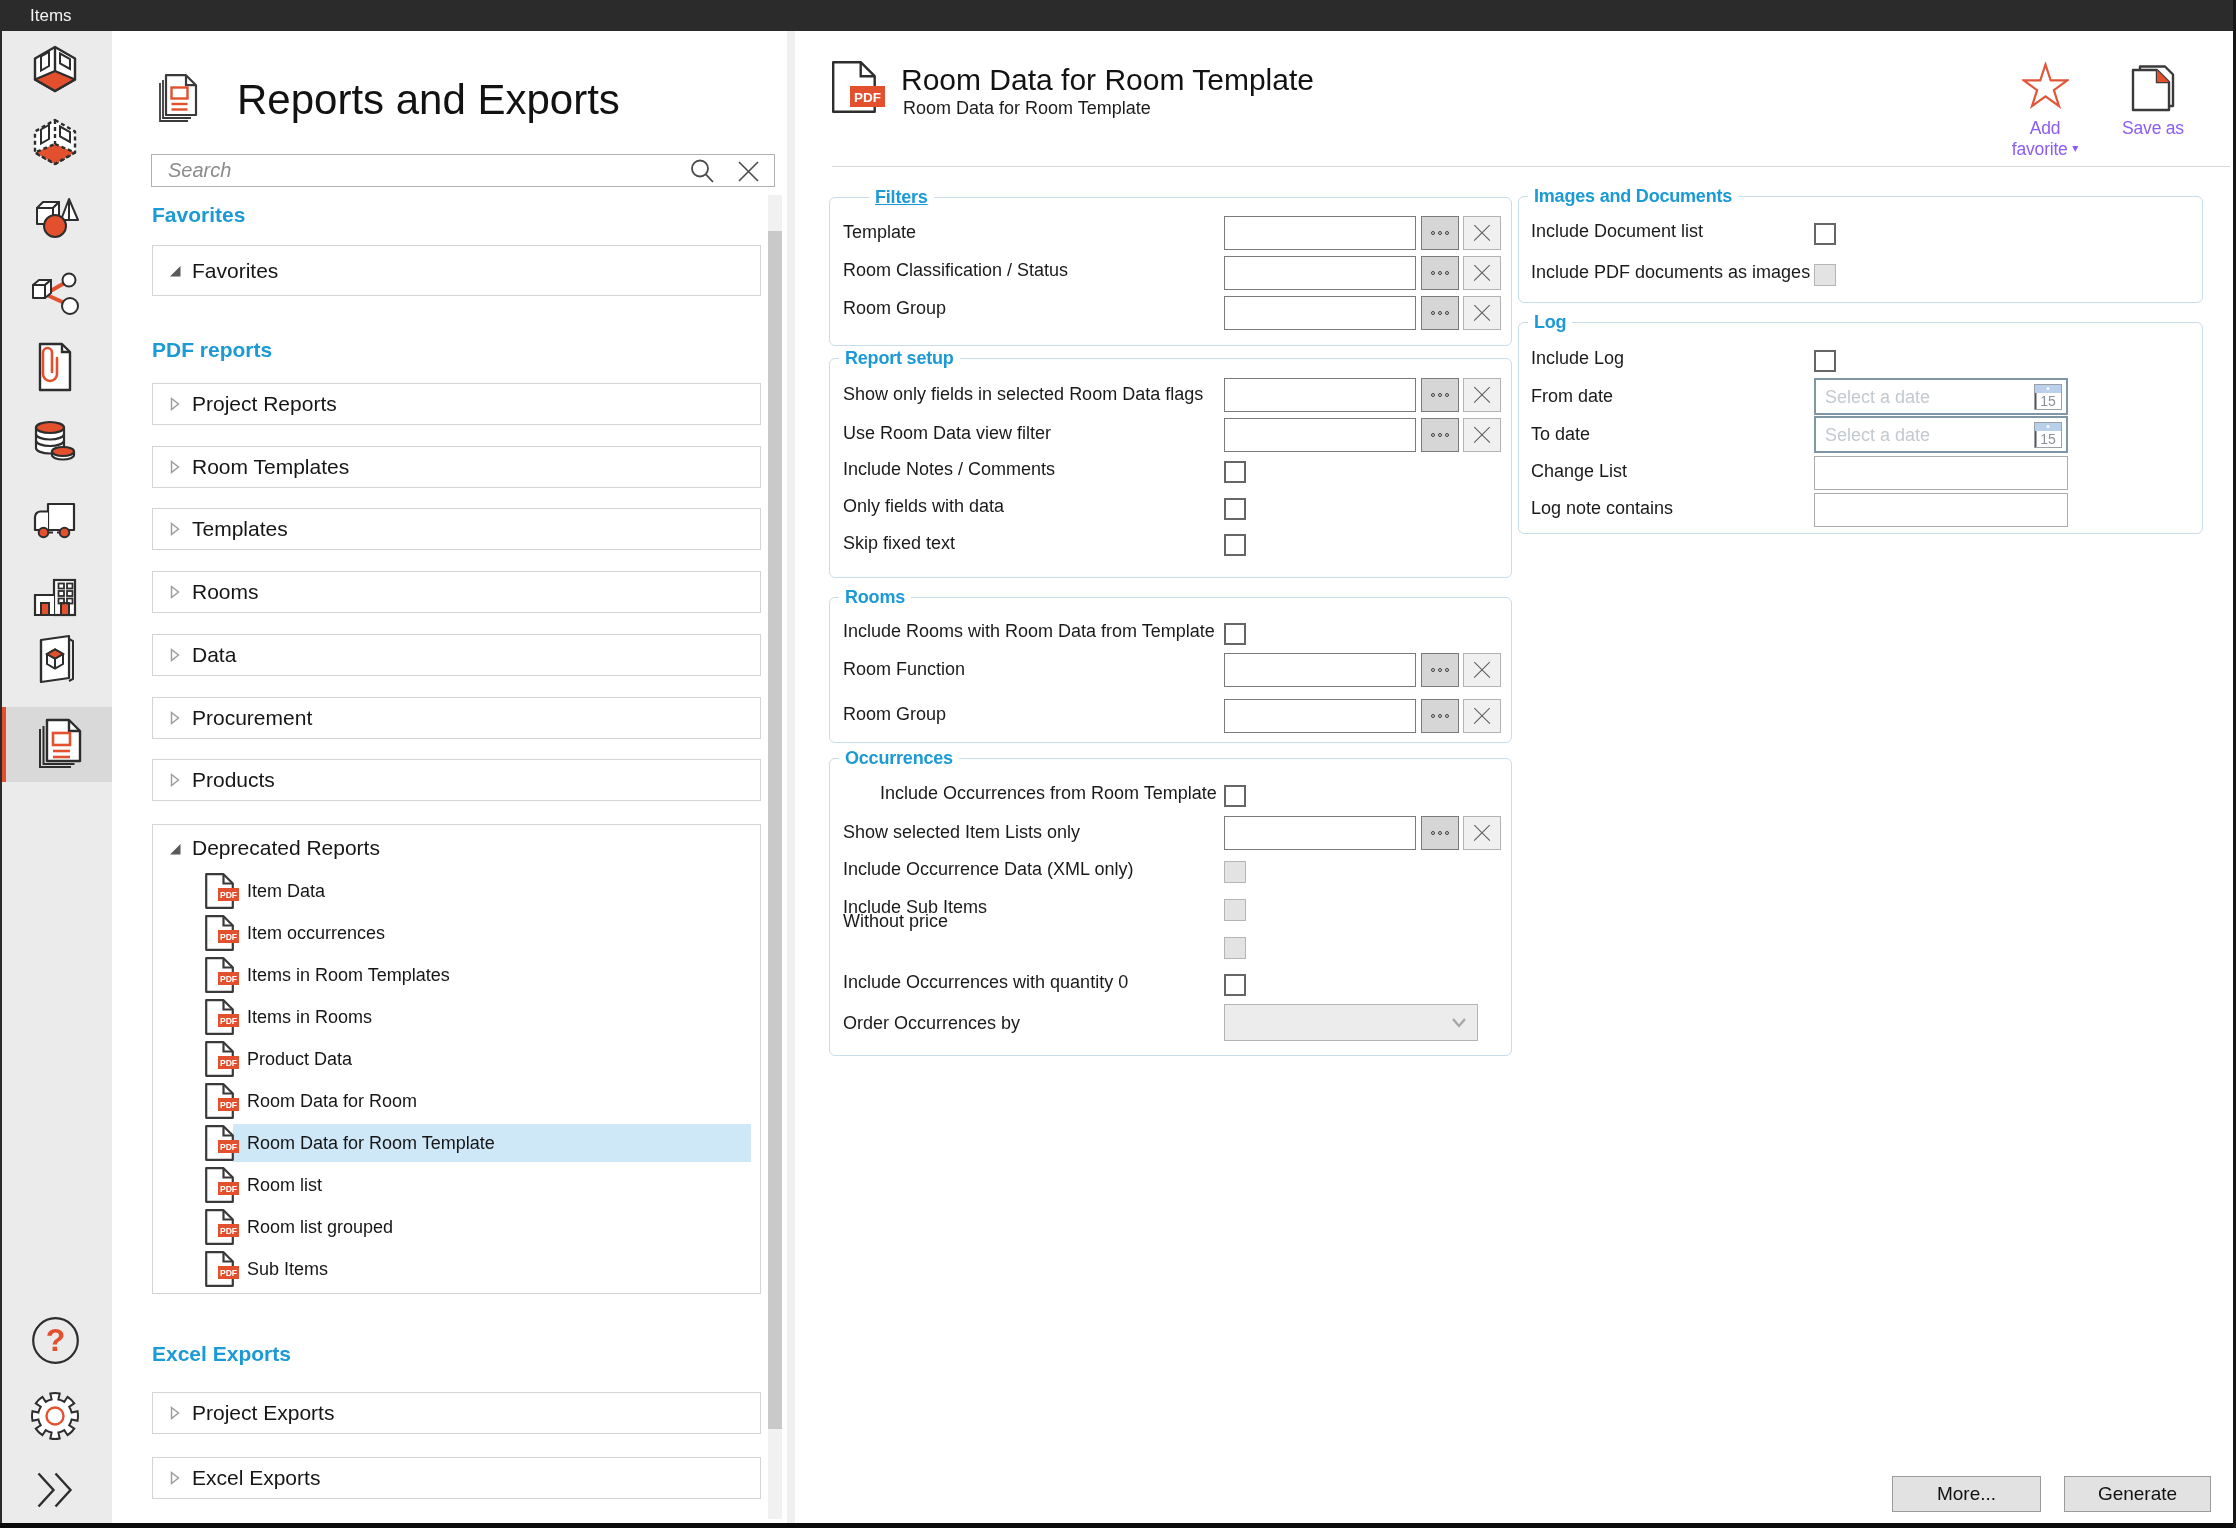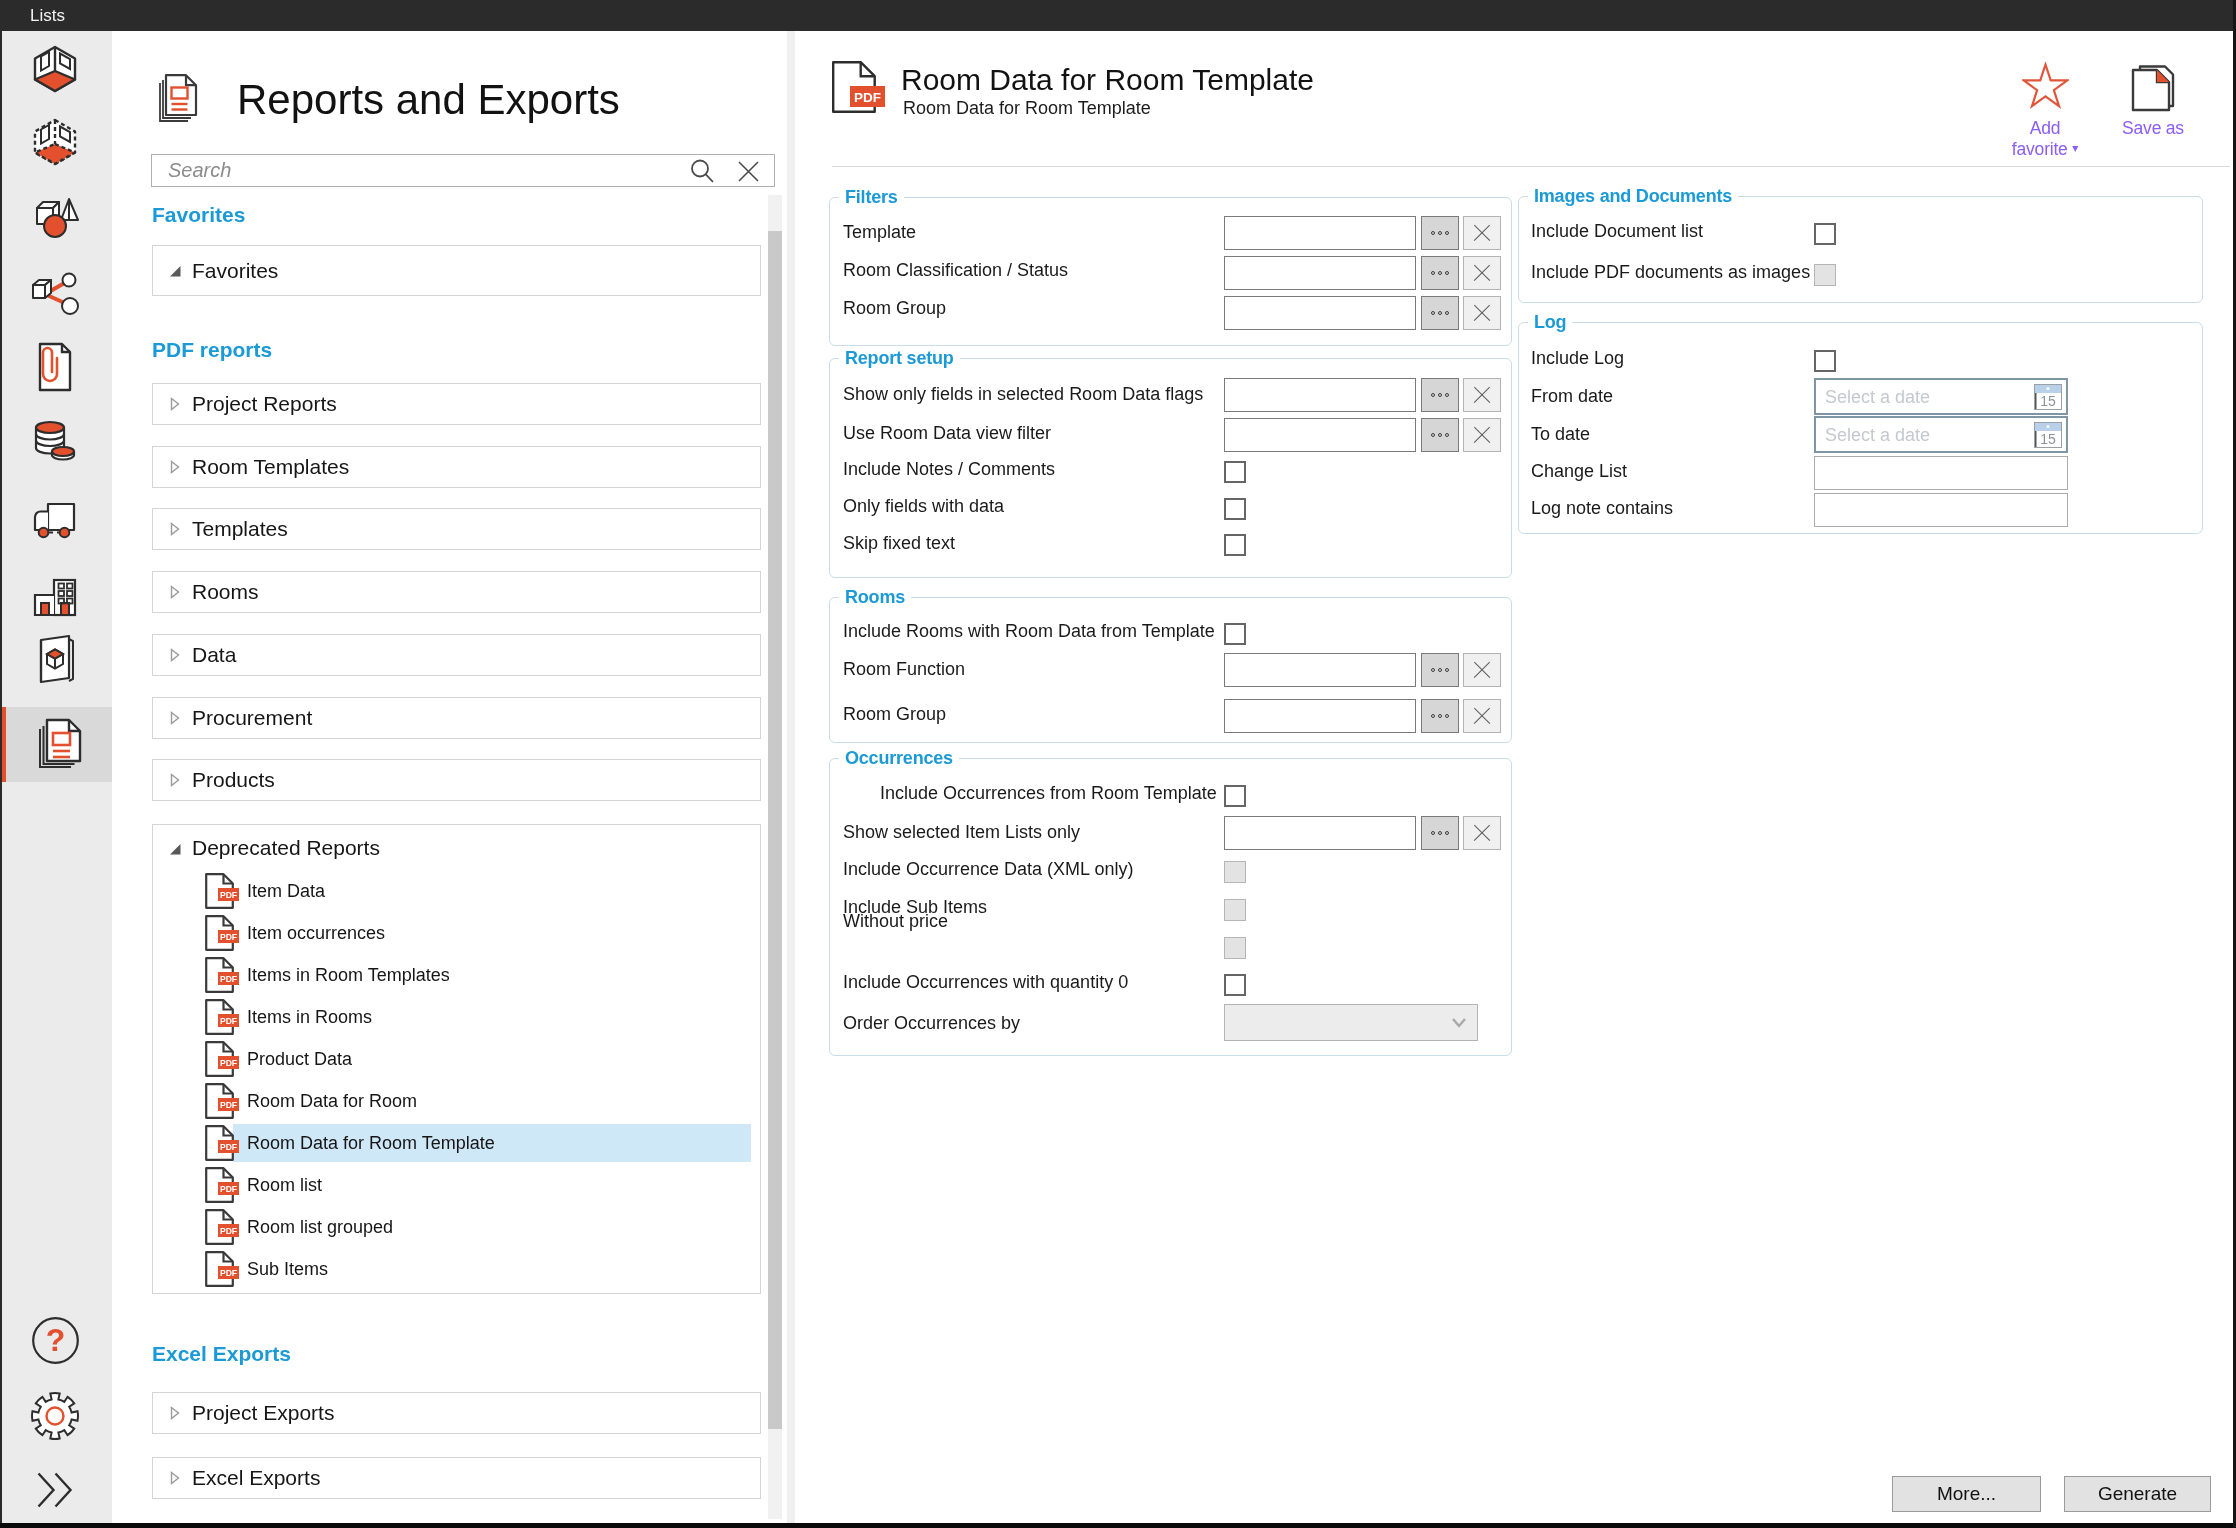--- a/index.html
+++ b/index.html
@@ -167,21 +167,21 @@
     <circle cx="23.5" cy="23.5" r="22.3" fill="none" stroke="#2d2d2d" stroke-width="2.2"></circle>
     <text x="23.5" y="33.5" text-anchor="middle" font-family="Liberation Sans" font-size="32" font-weight="bold" fill="#e2502e">?</text>
   </svg>
   <svg class="abs" style="left:31px; top:1392px;" width="48" height="48" viewBox="0 0 48 48">
     <path d="M19.3,1.5 A23.0,23.0 0 0 1 28.7,1.5 L27.4,7.4 A17.0,17.0 0 0 1 33.3,9.8 L36.6,4.8 A23.0,23.0 0 0 1 43.2,11.4 L38.2,14.7 A17.0,17.0 0 0 1 40.6,20.6 L46.5,19.3 A23.0,23.0 0 0 1 46.5,28.7 L40.6,27.4 A17.0,17.0 0 0 1 38.2,33.3 L43.2,36.6 A23.0,23.0 0 0 1 36.6,43.2 L33.3,38.2 A17.0,17.0 0 0 1 27.4,40.6 L28.7,46.5 A23.0,23.0 0 0 1 19.3,46.5 L20.6,40.6 A17.0,17.0 0 0 1 14.7,38.2 L11.4,43.2 A23.0,23.0 0 0 1 4.8,36.6 L9.8,33.3 A17.0,17.0 0 0 1 7.4,27.4 L1.5,28.7 A23.0,23.0 0 0 1 1.5,19.3 L7.4,20.6 A17.0,17.0 0 0 1 9.8,14.7 L4.8,11.4 A23.0,23.0 0 0 1 11.4,4.8 L14.7,9.8 A17.0,17.0 0 0 1 20.6,7.4 Z" fill="#fff" stroke="#2d2d2d" stroke-width="2"></path>
     <circle cx="24" cy="24" r="8.5" fill="#fff" stroke="#e2502e" stroke-width="2.4"></circle>
   </svg>
   <svg class="abs" style="left:36px; top:1472px;" width="38" height="36" viewBox="0 0 38 36">
     <path d="M2.5,1.5 L17.5,18 L2.5,34.5 M19.5,1.5 L34.5,18 L19.5,34.5" fill="none" stroke="#2d2d2d" stroke-width="2.4"></path>
   </svg>
-  <div class="abs" id="topbar"><span>Lists</span></div>
+  <div class="abs" id="topbar"><span>Items</span></div>
   <div class="abs" id="leftedge"></div>
 
   <svg class="abs" style="left:157px; top:74px;" width="42" height="52" viewBox="0 0 42 52">
     <path d="M3,9 V47 h28" fill="none" stroke="#3a3a3a" stroke-width="1.8"></path>
     <path d="M6,6 V44 h28" fill="none" stroke="#3a3a3a" stroke-width="1.8"></path>
     <path d="M9,1.2 h20 l10,10 v29.8 h-30 z" fill="#fff" stroke="#3a3a3a" stroke-width="2.2" stroke-linejoin="round"></path>
     <path d="M29,1.2 v10 h10" fill="none" stroke="#3a3a3a" stroke-width="2.2"></path>
     <rect x="14.5" y="13.5" width="16" height="11" fill="none" stroke="#e2502e" stroke-width="2.4"></rect>
     <line x1="14.5" y1="30" x2="30.5" y2="30" stroke="#e2502e" stroke-width="2.4"></line>
     <line x1="14.5" y1="35.5" x2="30.5" y2="35.5" stroke="#e2502e" stroke-width="2.4"></line>
@@ -379,21 +379,21 @@
     <path d="M26,5 v12 h12" fill="none" stroke="#3a3a3a" stroke-width="2.4"></path>
     <path d="M26,5 L38,17 H26 Z" fill="#e2502e"></path>
   </svg>
   <div class="abs" id="mtitle">Room Data for Room Template</div>
   <div class="abs" id="msub">Room Data for Room Template</div>
   <div class="abs" id="hsep"></div>
   <div class="abs icaption" style="left:1985px; top:118px; width:120px;">Add<br>favorite <span style="font-size:12px; position:relative; top:-3px;">▾</span></div>
   <div class="abs icaption" style="left:2103px; top:118px; width:100px;">Save as</div>
 
   <div class="abs fs" style="left:829px; top:197px; width:683px; height:149px;"></div>
-  <div class="abs fs-leg" style="left:839px; top:187px;">Filters</div>
+  <div class="abs fs-leg" style="left:869px; top:187px;text-decoration:underline;">Filters</div>
   <div class="flabel" style="left:843px; top:221px;">Template</div>
   <div class="finput" style="left:1224px; top:216px;"></div>
   <div class="dots" style="left:1421px; top:216px;">
       <i></i>
       <i></i>
       <i></i>
     </div>
   <div class="xbtn" style="left:1463px; top:216px;"></div>
   <div class="flabel" style="left:843px; top:259px;">Room Classification / Status</div>
   <div class="finput" style="left:1224px; top:256px;"></div>

